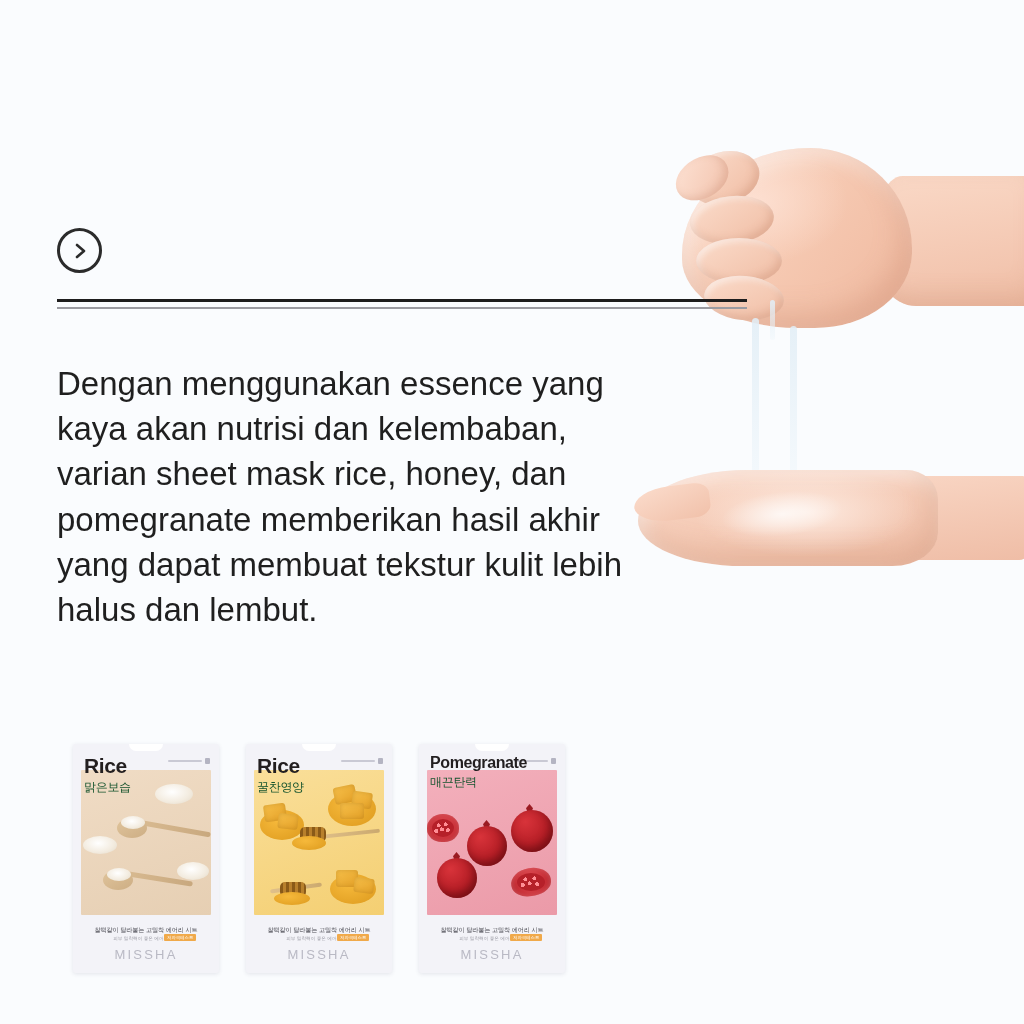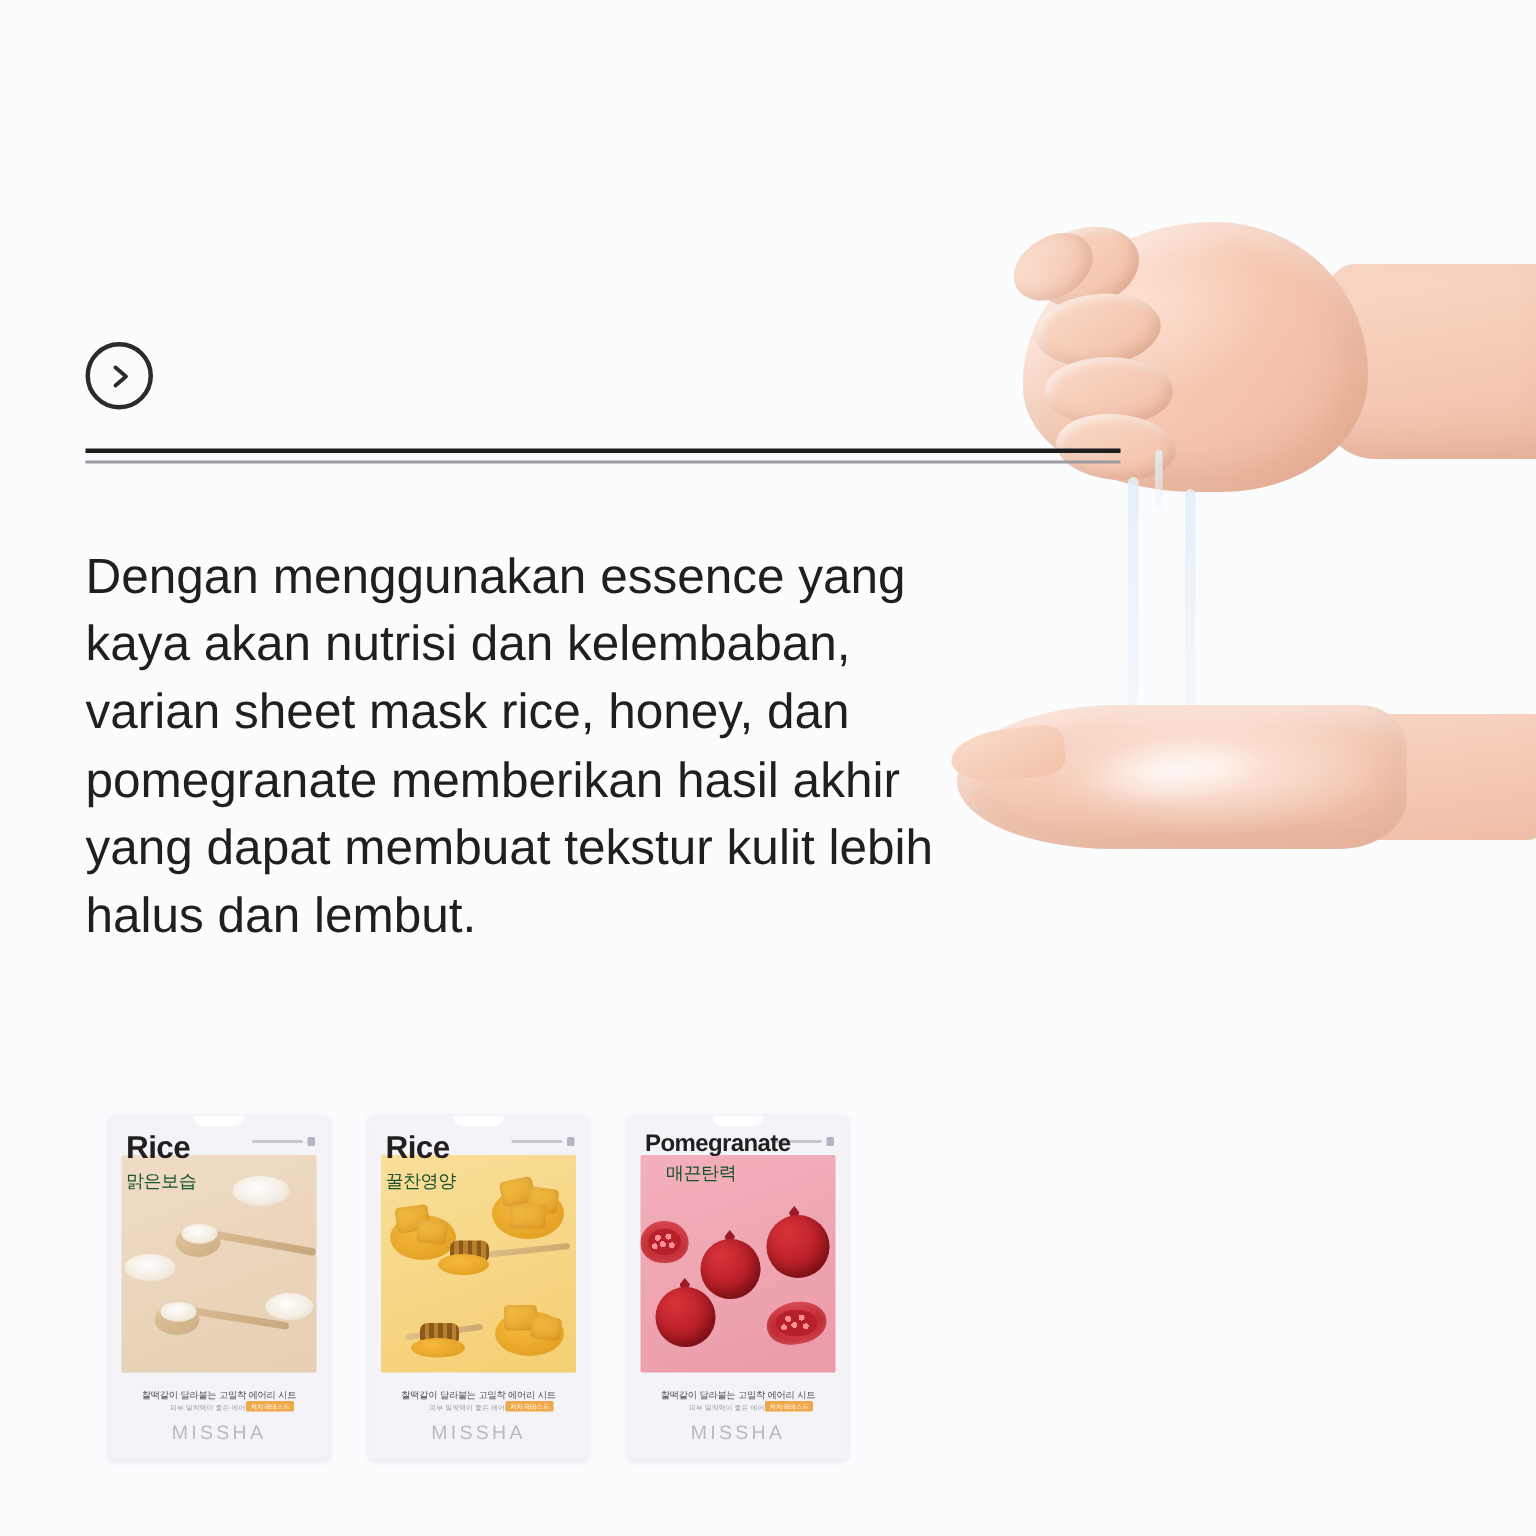--- a/index.html
+++ b/index.html
@@ -133,21 +133,21 @@
     position:absolute;left:11px;top:11px;font-weight:bold;color:#231f20;
     letter-spacing:-.4px;line-height:1;
   }
   .t-rice{font-size:21px;}
   .t-honey{font-size:21px;}
   .t-pom{font-size:16px;}
   .panel-sub{
     position:absolute;left:11px;font-size:12px;color:#14532d;
     letter-spacing:-.3px;font-family:"DejaVu Sans",sans-serif;
   }
-  .s-rice{top:35px;} .s-honey{top:35px;} .s-pom{top:30px;margin-left:14px;}
+  .s-rice{top:35px;} .s-honey{top:35px;} .s-pom{top:30px;}
   .spoon-handle{
     position:absolute;height:5px;border-radius:3px;
     background:linear-gradient(90deg,#d9bb92,#c8a87e);
   }
   .spoon-bowl{
     position:absolute;width:30px;height:20px;border-radius:50%;
     background:linear-gradient(150deg,#e0c49c,#cdae84);
   }
   .rice-pile{
     position:absolute;border-radius:50%;

